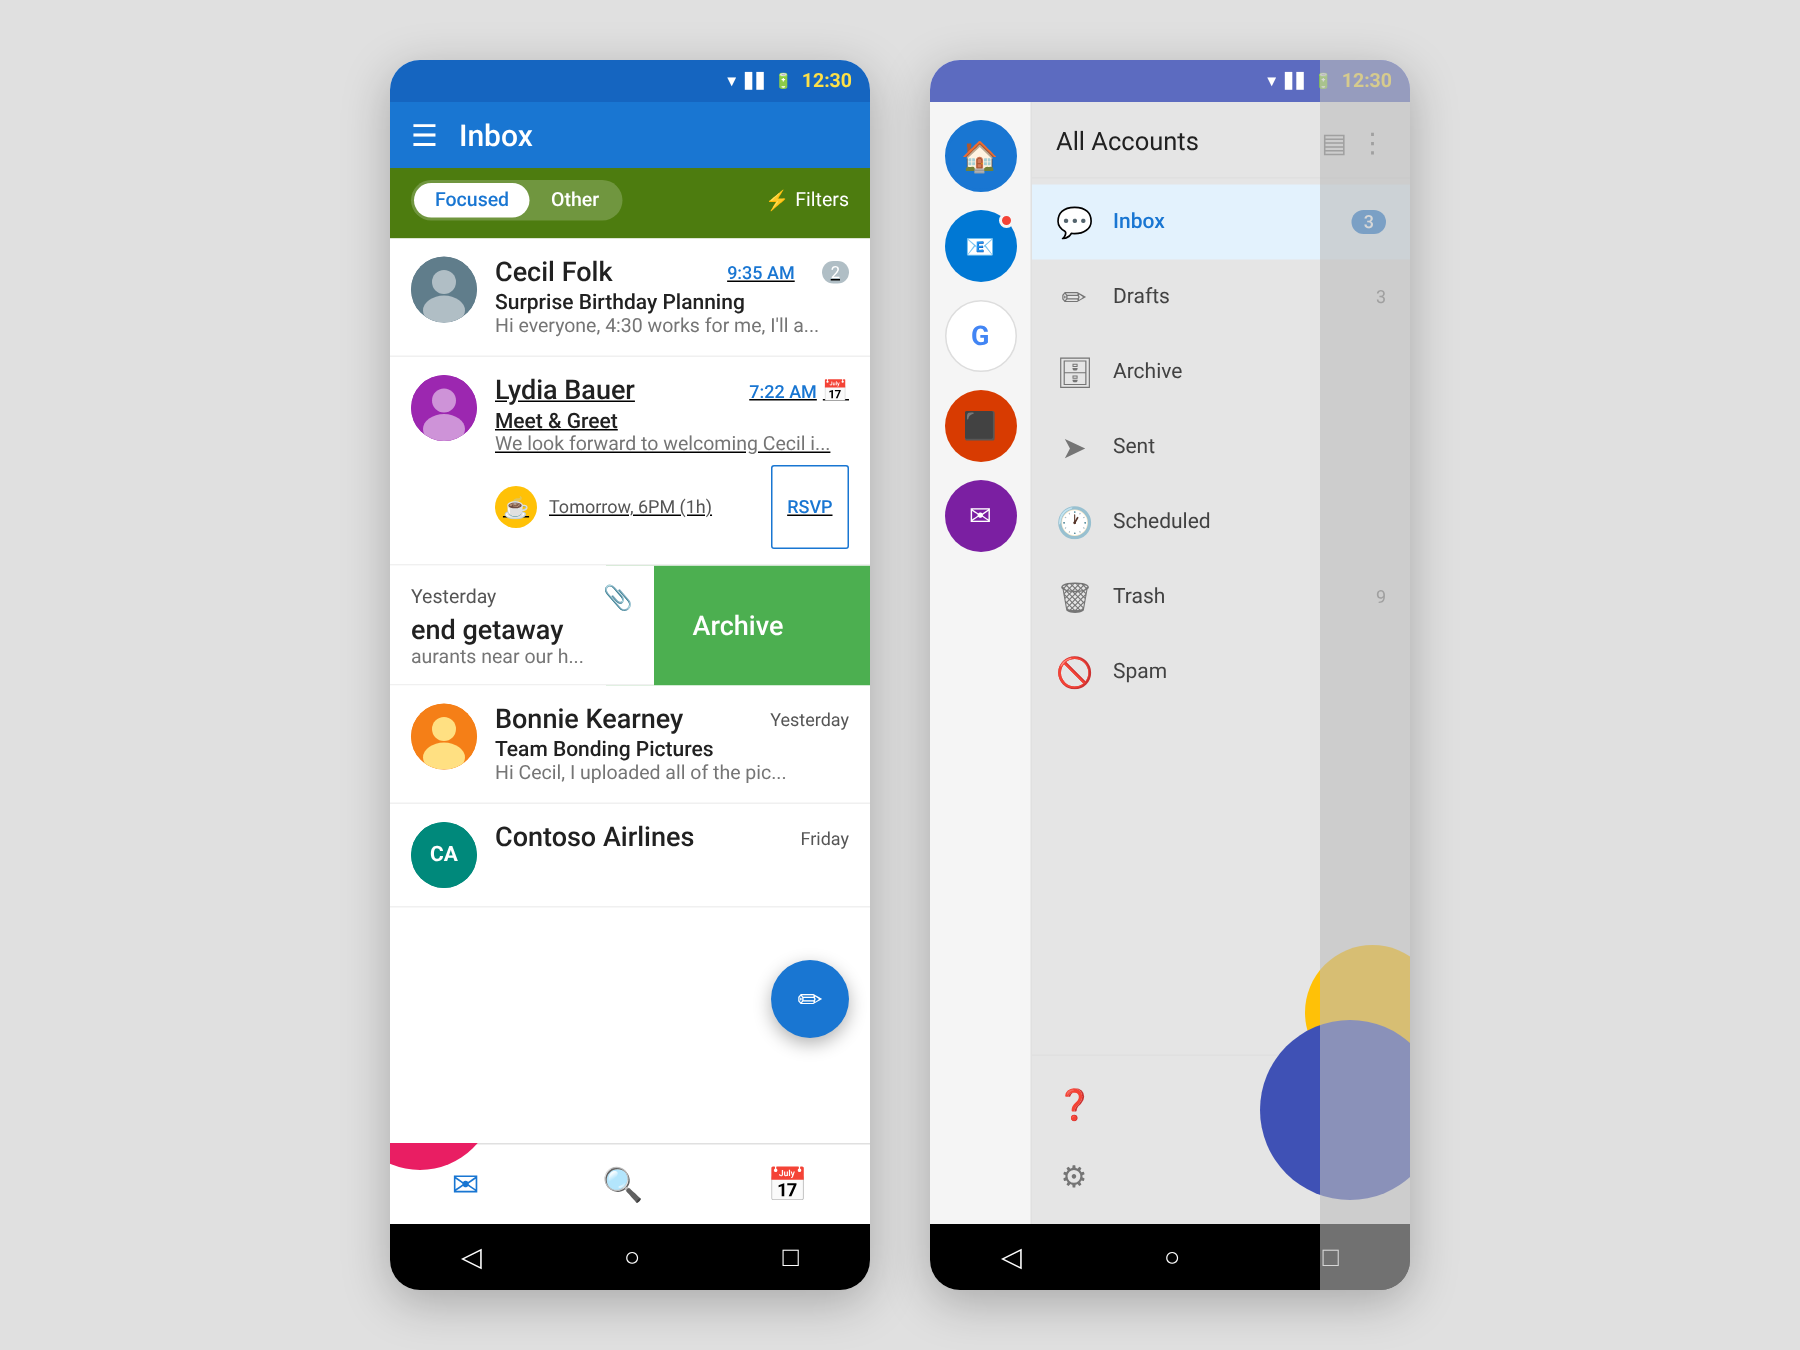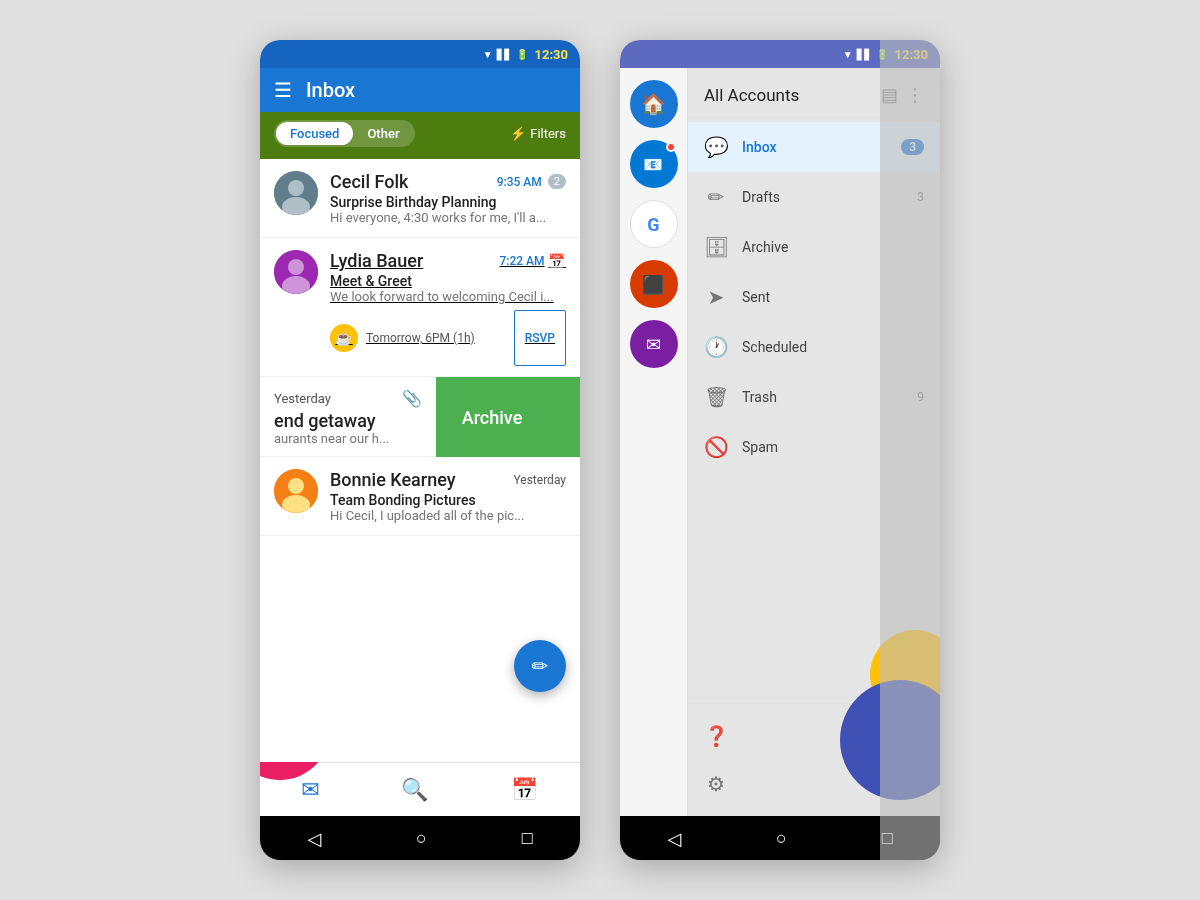--- a/index.html
+++ b/index.html
@@ -533,21 +533,21 @@
       <div class="avatar" style="background:#607D8B;">
         <svg width="44" height="44" viewBox="0 0 44 44">
           <circle cx="22" cy="22" r="22" fill="#607D8B"></circle>
           <circle cx="22" cy="17" r="8" fill="#B0BEC5"></circle>
           <ellipse cx="22" cy="36" rx="14" ry="10" fill="#B0BEC5"></ellipse>
         </svg>
       </div>
       <div class="email-content">
         <div class="email-meta">
           <span class="email-sender">Cecil Folk</span>
-          <div style="display:flex;align-items:center;gap:0;">
+          <div style="display:flex;align-items:center;gap:12px;text-decoration:underline;">
             <span class="email-time">9:35 AM</span>
             <span class="email-badge">2</span>
           </div>
         </div>
         <div class="email-subject">Surprise Birthday Planning</div>
         <div class="email-preview">Hi everyone, 4:30 works for me, I'll a...</div>
       </div>
     </div>
 
     <div class="email-item" style="flex-direction:column;padding-bottom:10px;text-decoration:underline;">
@@ -605,20 +605,34 @@
       <div class="email-content">
         <div class="email-meta">
           <span class="email-sender">Bonnie Kearney</span>
           <span class="email-time" style="color:#555;font-weight:400;font-size:12px;">Yesterday</span>
         </div>
         <div class="email-subject">Team Bonding Pictures</div>
         <div class="email-preview">Hi Cecil, I uploaded all of the pic...</div>
       </div>
     </div>
 
+    <div class="email-item">
+      <div class="avatar" style="background:#00897B;">
+        <svg width="44" height="44" viewBox="0 0 44 44">
+          <circle cx="22" cy="22" r="22" fill="#00897B"></circle>
+          <text x="50%" y="56%" text-anchor="middle" fill="white" font-size="14" font-weight="bold" dy=".1em">CA</text>
+        </svg>
+      </div>
+      <div class="email-content">
+        <div class="email-meta">
+          <span class="email-sender">Contoso Airlines</span>
+          <span style="font-size:12px;color:#555;">Friday</span>
+        </div>
+      </div>
+    </div>
 
     <div class="fab">
       <span style="font-size:20px;">✏</span>
     </div>
   </div>
 
   <div class="bottom-nav">
     <div class="nav-item">
       <span class="nav-icon active">✉</span>
     </div>

